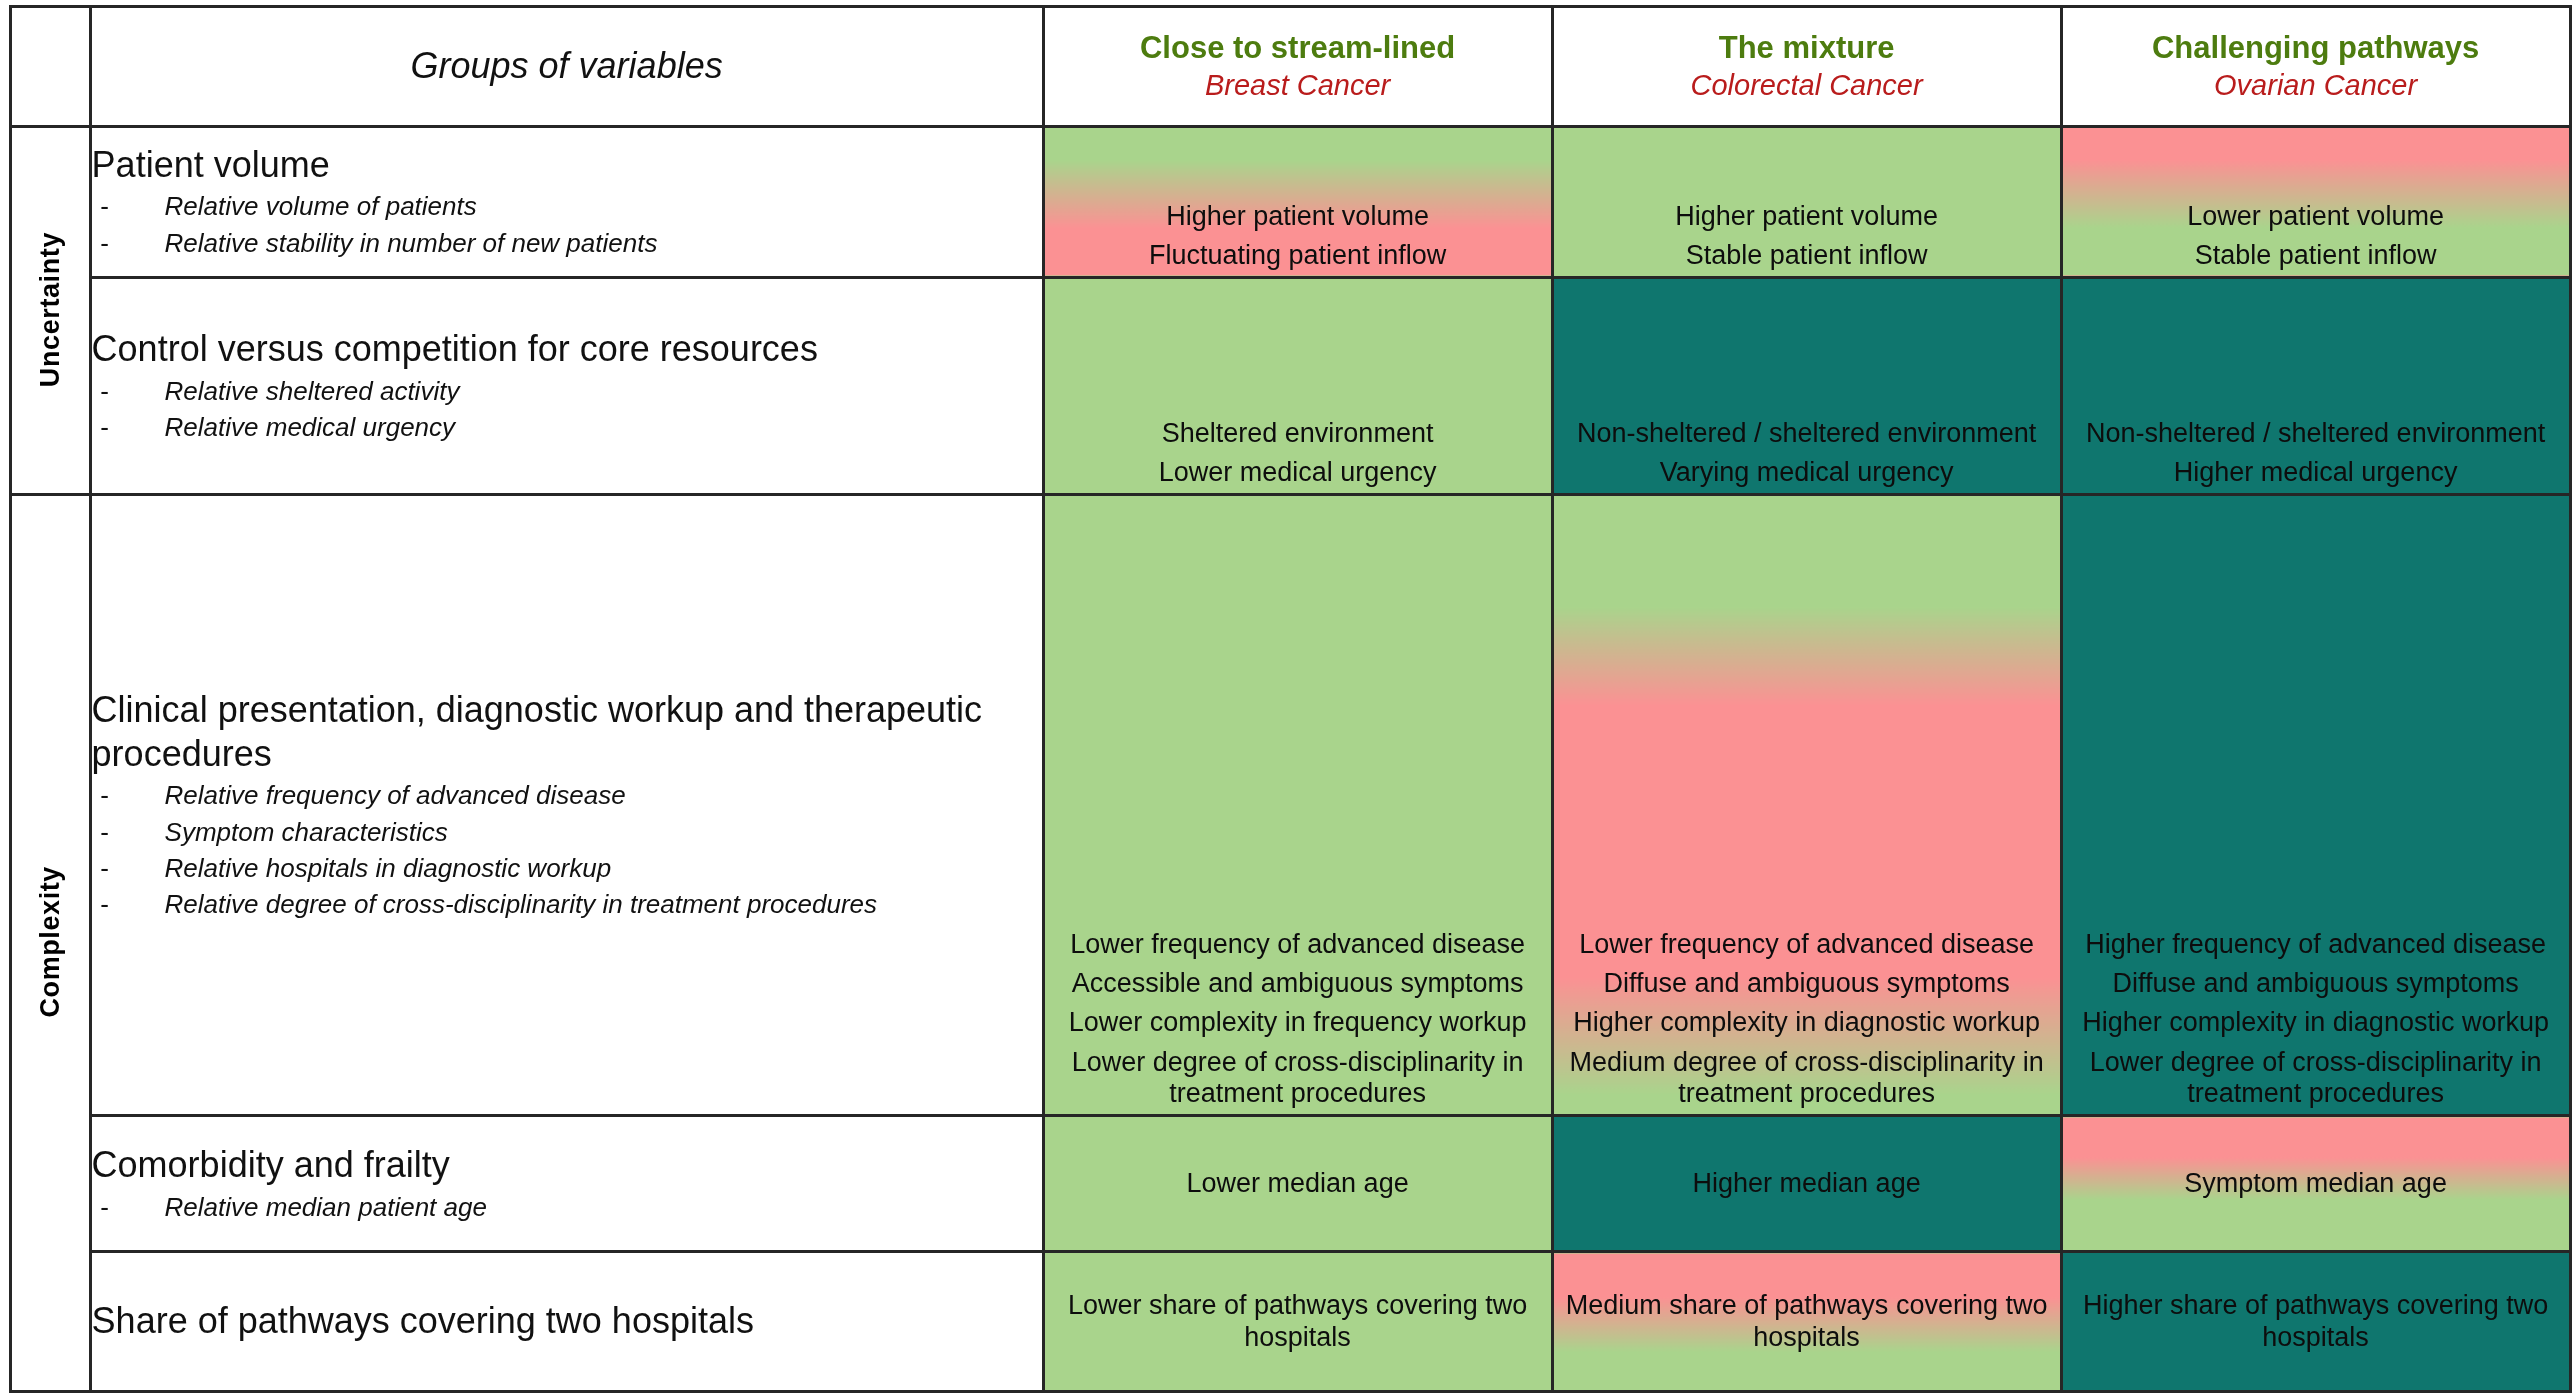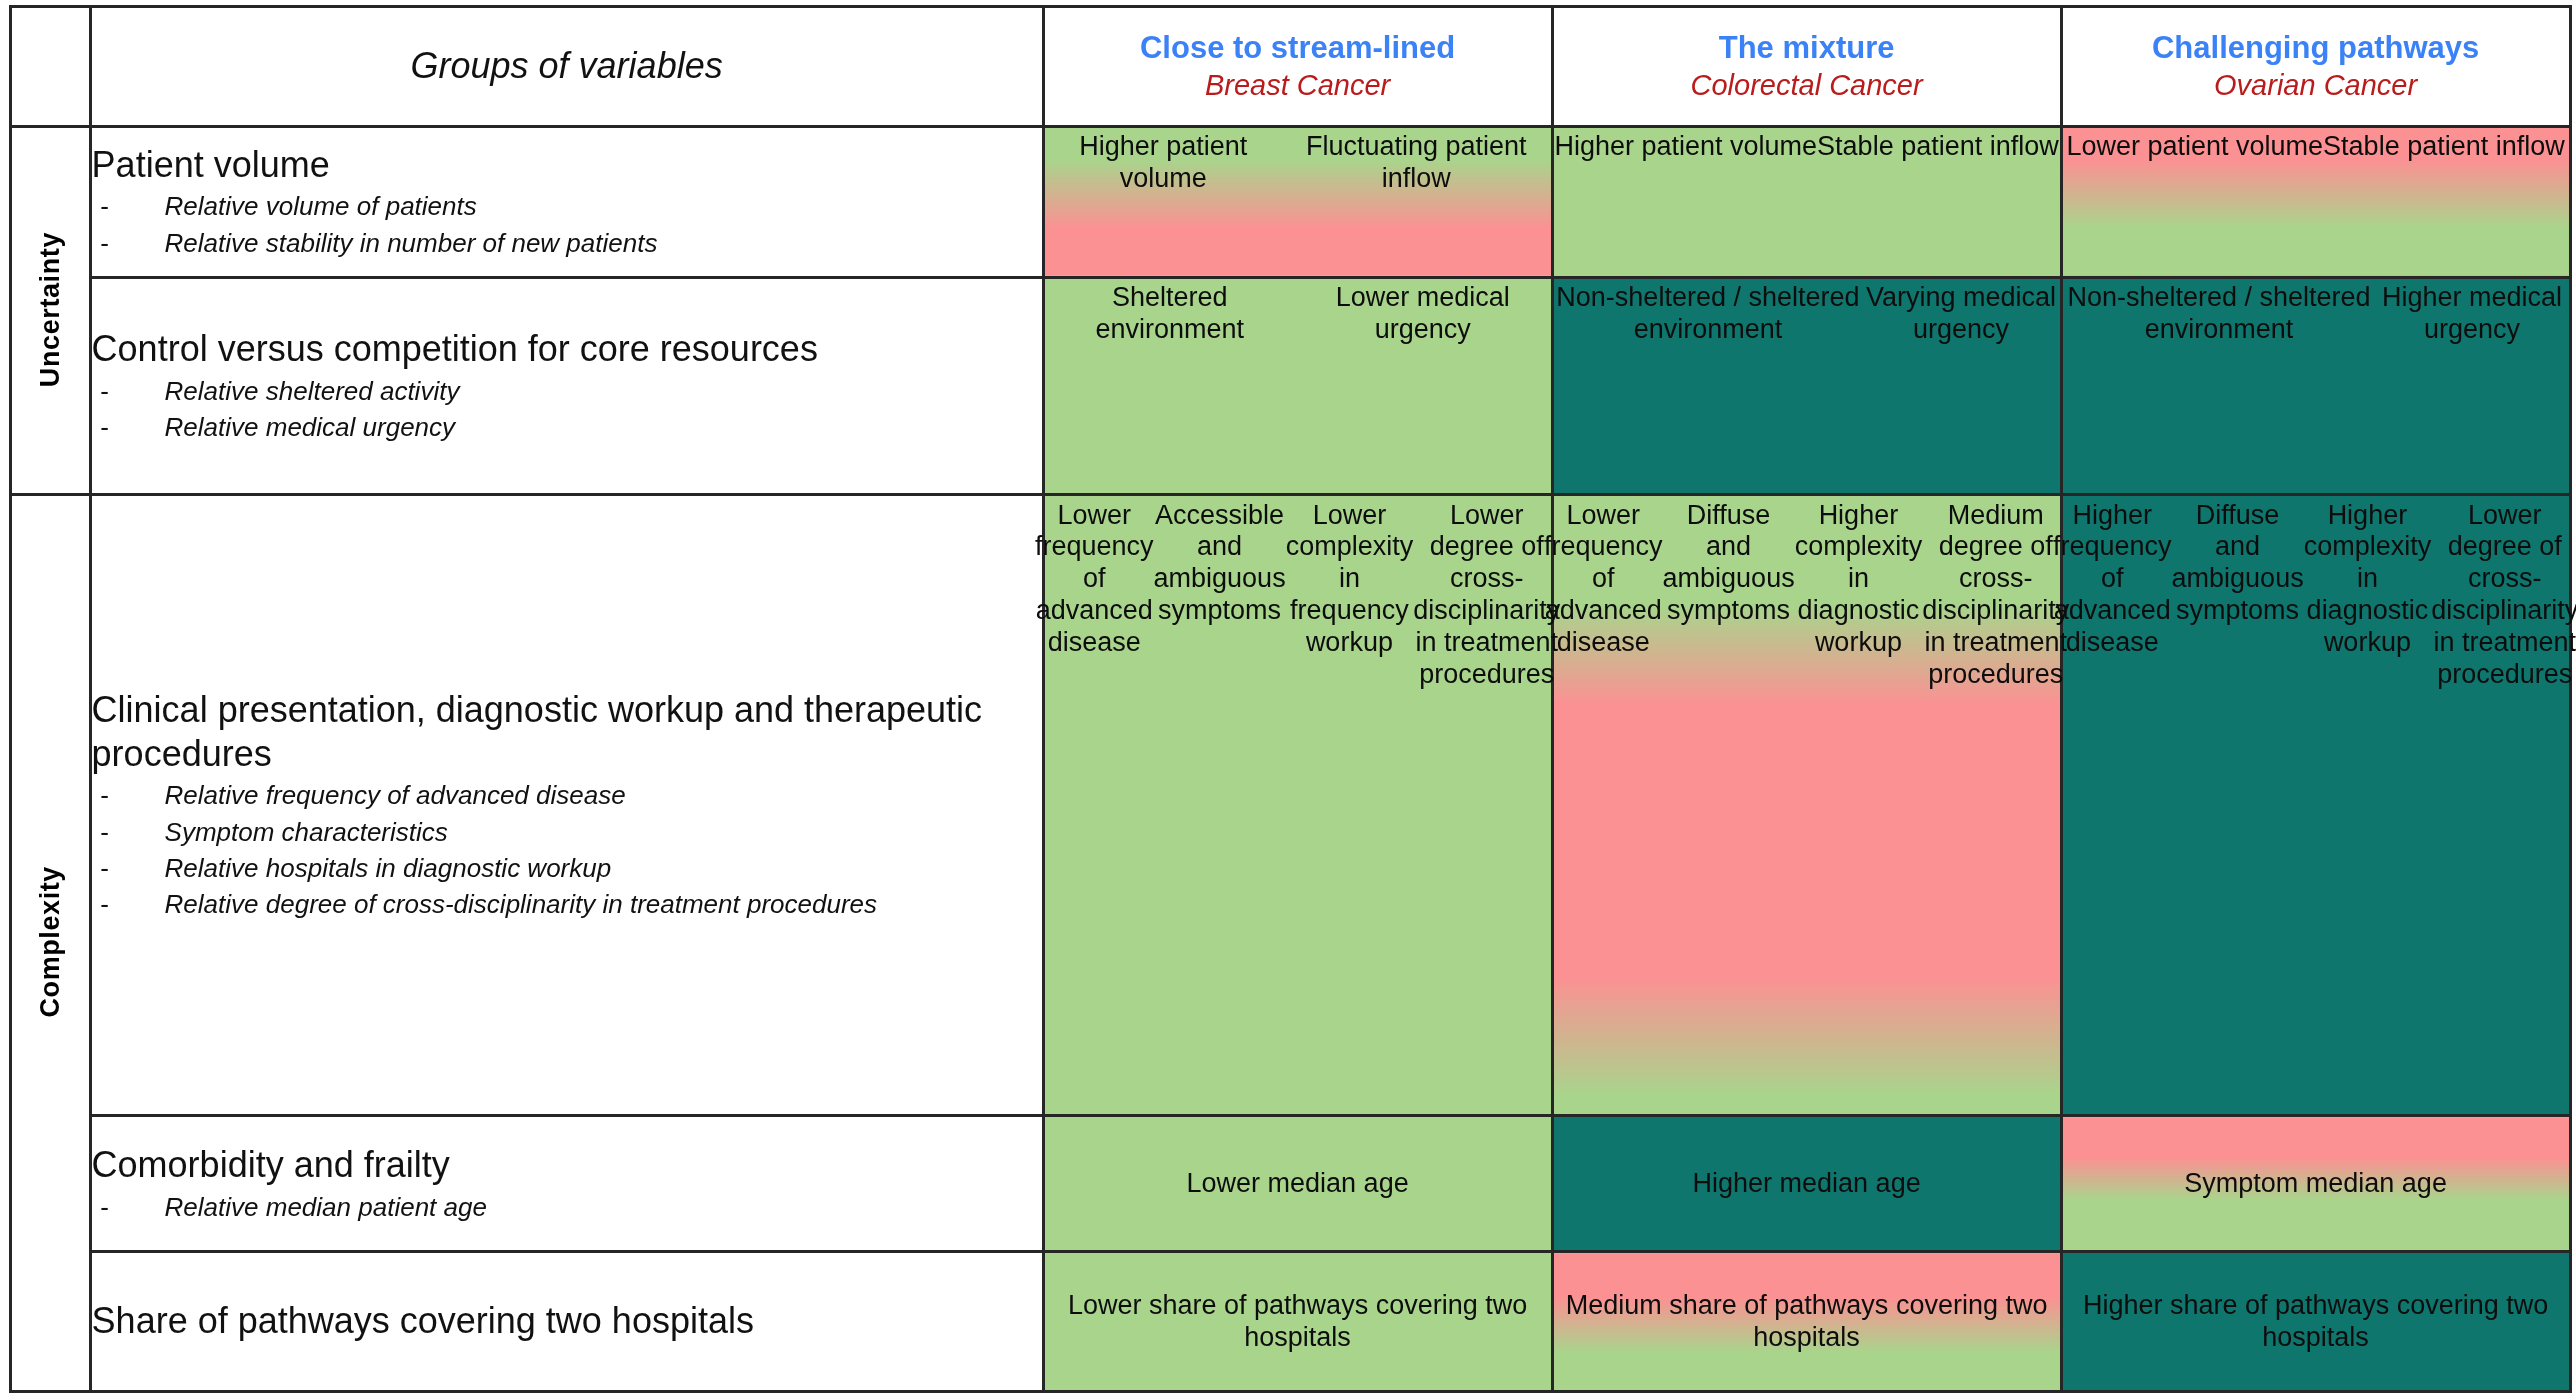--- a/index.html
+++ b/index.html
@@ -48,21 +48,21 @@
   }
   .hdr-groups {
     font-style: italic;
     font-size: 36px;
     color: #111111;
     text-align: center;
   }
   .hdr-main {
     font-weight: bold;
     font-size: 31px;
-    color: #3b82f6;
+    color: #4d7c0f;
     line-height: 1.12;
     white-space: nowrap;
   }
   .hdr-sub {
     font-style: italic;
     font-size: 29px;
     color: #b91c1c;
     line-height: 1.12;
     margin-top: 2.5px;
     white-space: nowrap;
@@ -120,22 +120,22 @@
   }
 
   
   .data-cell {
     text-align: center;
     padding: 6.2px 8.6px;
     vertical-align: middle;
   }
   .data-cell .stack {
     display: flex;
-    flex-direction: row;
-    justify-content: center;
+    flex-direction: column;
+    justify-content: flex-end;
     height: 100%;
     box-sizing: border-box;
   }
   .data-cell .line {
     font-size: 27px;
     color: #0d0d0d;
     line-height: 1.18;
     padding: 3.7px 0;
   }
 

